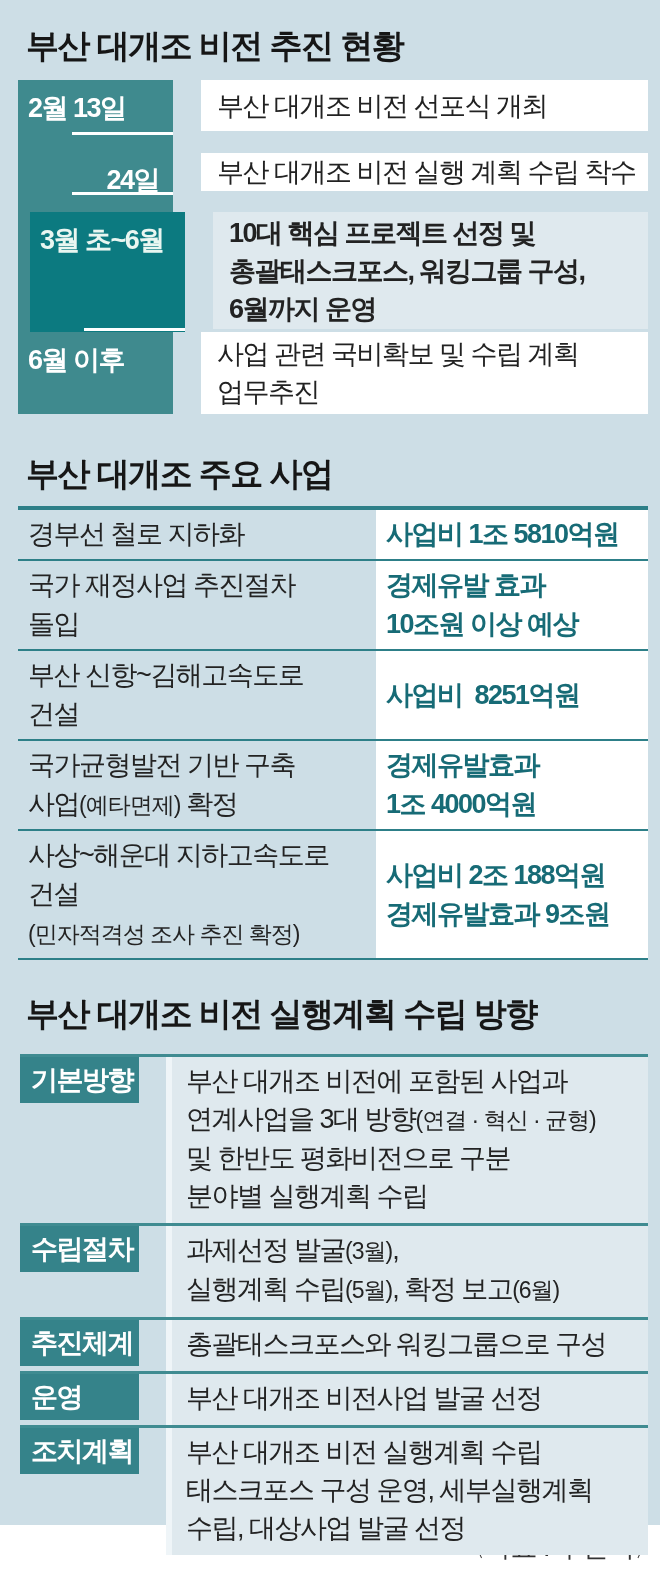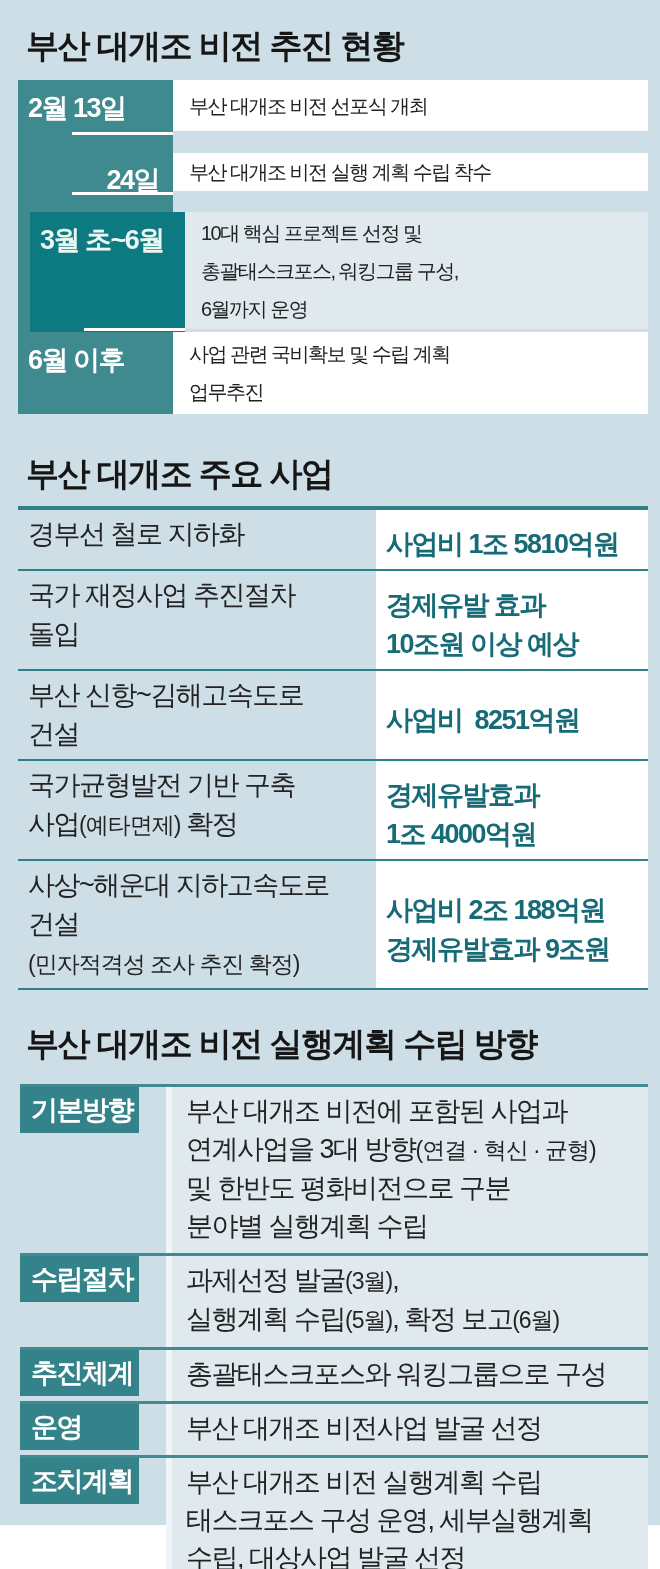--- a/index.html
+++ b/index.html
@@ -24,34 +24,34 @@
   .t1-row:nth-child(5){height:82px;}
   .t1-label{position:relative;width:155px;flex:0 0 155px;box-sizing:border-box;
             padding:12px 10px 0 10px;color:#ffffff;font-size:27px;font-weight:bold;
             letter-spacing:-1.5px;line-height:32px;}
   .t1-label.dark{background:#0c7a80;color:#e9f6f1;}
   .t1-label.right{text-align:right;padding-right:14px;}
   .t1-row.sep .t1-label:after{content:"";position:absolute;left:54px;right:0;bottom:1px;
             height:3px;background:#ffffff;}
   .t1-content{flex:1;display:flex;flex-direction:column;}
   .t1-fill{flex:1;display:flex;flex-direction:column;justify-content:center;
-           padding-left:16px;font-size:20px;color:#222222;letter-spacing:-1.5px;line-height:38px;}
+           padding-left:16px;font-size:27px;color:#222222;letter-spacing:-1.5px;line-height:38px;margin-left:28px;}
   .t1-fill.white{background:#ffffff;}
-  .t1-fill.tint{background:#dfe9ee;}
+  .t1-fill.tint{background:#dfe9ee;font-weight:bold;}
   .t1-row:nth-child(2) .t1-fill,.t1-row:nth-child(3) .t1-fill{margin-bottom:5px;}
   .t1-row:nth-child(4) .t1-fill{margin-bottom:3px;}
 
   
   .t2{margin:12px 12px 0 18px;width:630px;border-top:4px solid #2d7f88;}
   .t2-row{display:flex;border-bottom:2px solid #2d7f88;}
   .t2-left{flex:0 0 358px;box-sizing:border-box;display:flex;flex-direction:column;
            padding:5px 4px 5px 10px;font-size:27px;color:#232323;
            letter-spacing:-1.5px;line-height:39px;}
   .t2-right{flex:1;background:#ffffff;display:flex;flex-direction:column;justify-content:center;
-            padding:15px 2px 5px 10px;font-size:27px;font-weight:bold;color:#176b76;
+            padding:5px 2px 5px 10px;font-size:27px;font-weight:bold;color:#176b76;
             letter-spacing:-1.5px;line-height:39px;}
   .t2 .small{font-size:23px;letter-spacing:-1px;}
   .t2-left .line .small{line-height:34px;}
 
   
   .t3{margin:20px 12px 0 20px;width:628px;}
   .t3-row{position:relative;border-top:3px solid #3f8b91;min-height:51px;}
   .t3-label{position:absolute;left:0;top:0;width:119px;height:46px;background:#35838a;
             color:#ffffff;font-size:27px;font-weight:bold;letter-spacing:-1.5px;
             line-height:46px;padding-left:11px;box-sizing:border-box;}

